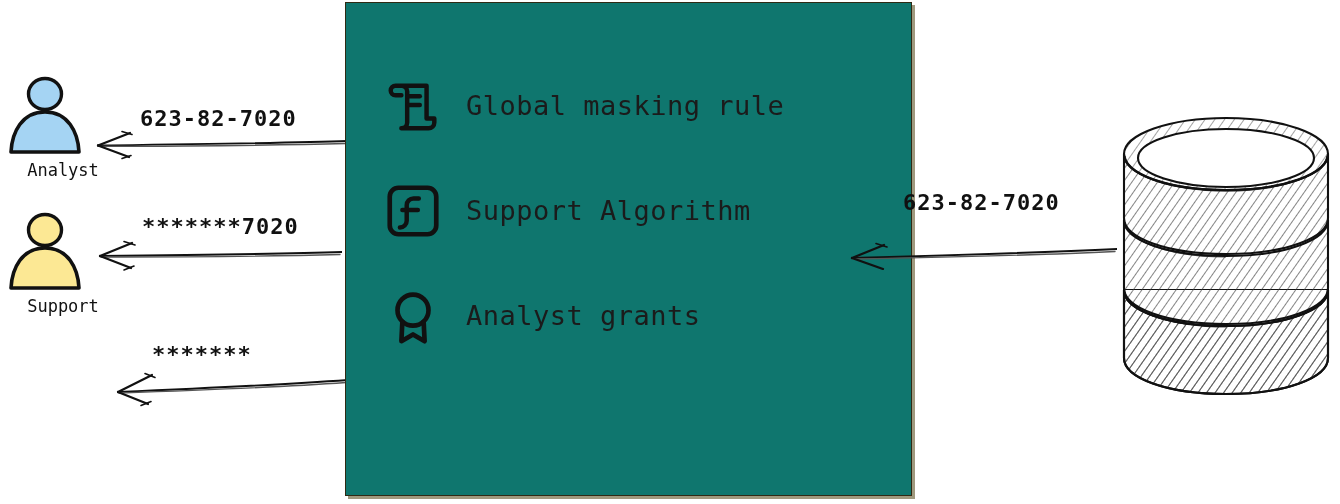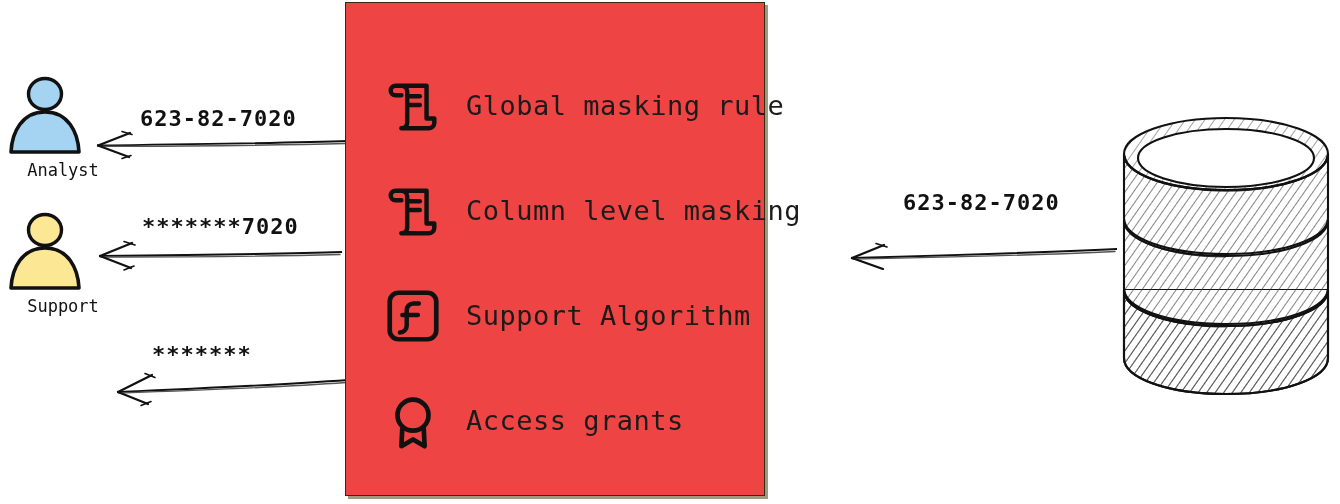--- a/index.html
+++ b/index.html
@@ -74,23 +74,23 @@
 
   .arrow-1 .arrow-label { left: 48px;  top: 2px; }
   .arrow-2 .arrow-label { left: 48px;  top: 2px; }
   .arrow-3 .arrow-label { left: 40px;  top: 2px; }
 
   
   .panel {
     position: absolute;
     left: 345px;
     top: 2px;
-    width: 420px;
+    width: 567px;
     height: 494px;
-    background: #ef4444;
+    background: #0f766e;
     border: 1.6px solid #2f2a14;
     box-shadow: 3px 3px 0 0 rgba(80,70,20,0.55);
     box-sizing: border-box;
   }
   .panel-list {
     position: absolute;
     left: 36px;
     top: 50px;
     width: 440px;
   }
@@ -202,46 +202,36 @@
         <svg class="item-icon" viewBox="0 0 64 64">
           <g fill="none" stroke="#111" stroke-width="4.6" stroke-linecap="round" stroke-linejoin="round">
             <path d="M14 11 h32 v34 h8 v4 a6 6 0 0 1 -6 6 H20 a6 6 0 0 0 6 -6 V17 a6 6 0 0 0 -6 -6 h-6 a5 5 0 0 0 0 10 h6"></path>
             <path d="M27 22 h12"></path>
             <path d="M27 31 h12"></path>
           </g>
         </svg>
         <span class="item-label">Global masking rule</span>
       </div>
 
-      <div class="panel-item">
-        <svg class="item-icon" viewBox="0 0 64 64">
-          <g fill="none" stroke="#111" stroke-width="4.6" stroke-linecap="round" stroke-linejoin="round">
-            <path d="M14 11 h32 v34 h8 v4 a6 6 0 0 1 -6 6 H20 a6 6 0 0 0 6 -6 V17 a6 6 0 0 0 -6 -6 h-6 a5 5 0 0 0 0 10 h6"></path>
-            <path d="M27 22 h12"></path>
-            <path d="M27 31 h12"></path>
-          </g>
-        </svg>
-        <span class="item-label">Column level masking</span>
-      </div>
 
       <div class="panel-item">
         <svg class="item-icon" viewBox="0 0 64 64">
           <rect x="8" y="8" width="48" height="48" rx="9" ry="9" fill="none" stroke="#111" stroke-width="4.8"></rect>
           <path d="M38 19 h-5.5 a7 7 0 0 0 -7 7 v16 a7 7 0 0 1 -7 7" fill="none" stroke="#111" stroke-width="4.6" stroke-linecap="round" stroke-linejoin="round"></path>
           <path d="M21 31 h16" fill="none" stroke="#111" stroke-width="4.6" stroke-linecap="round"></path>
         </svg>
         <span class="item-label">Support Algorithm</span>
       </div>
 
       <div class="panel-item">
         <svg class="item-icon" viewBox="0 0 64 64">
           <circle cx="32" cy="26" r="16" fill="none" stroke="#111" stroke-width="4.8"></circle>
           <path d="M21 38 L 20 58 L 32 51 L 44 58 L 43 38" fill="none" stroke="#111" stroke-width="4.8" stroke-linecap="round" stroke-linejoin="round"></path>
         </svg>
-        <span class="item-label">Access grants</span>
+        <span class="item-label">Analyst grants</span>
       </div>
 
     </div>
   </div>
 
   <div class="arrow-db">
     <span class="arrow-label">623-82-7020</span>
     <svg class="arrow-svg" width="272" height="80" viewBox="0 0 272 80">
       <path d="M272 59 C 210 62, 120 65, 7 68" fill="none" stroke="#111" stroke-width="1.9" stroke-linecap="round"></path>
       <path d="M270 61.5 C 208 64.5, 118 67, 8 69" fill="none" stroke="#555" stroke-width="1.4" stroke-linecap="round"></path>

